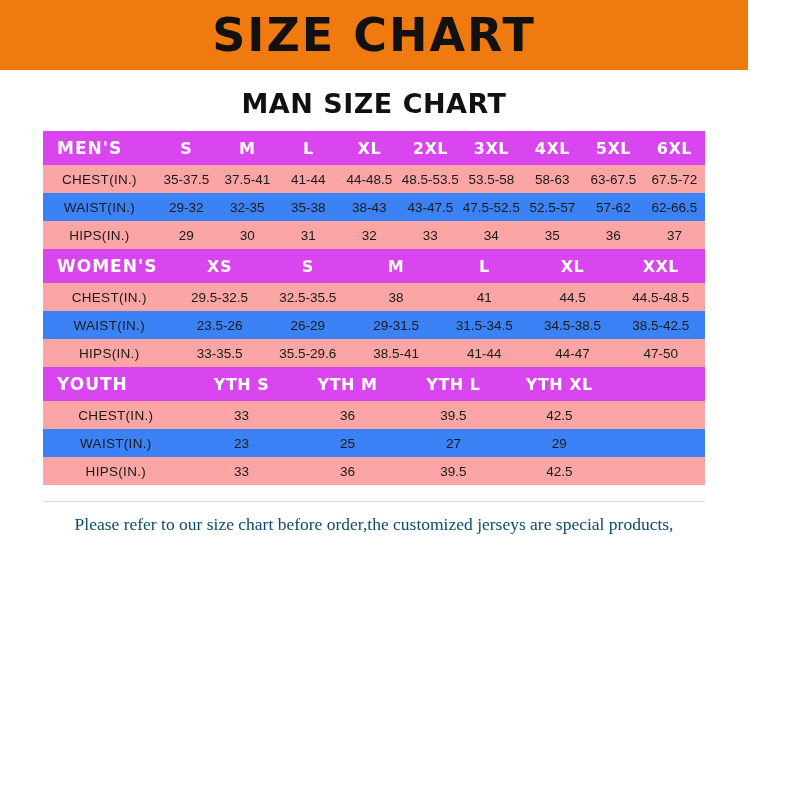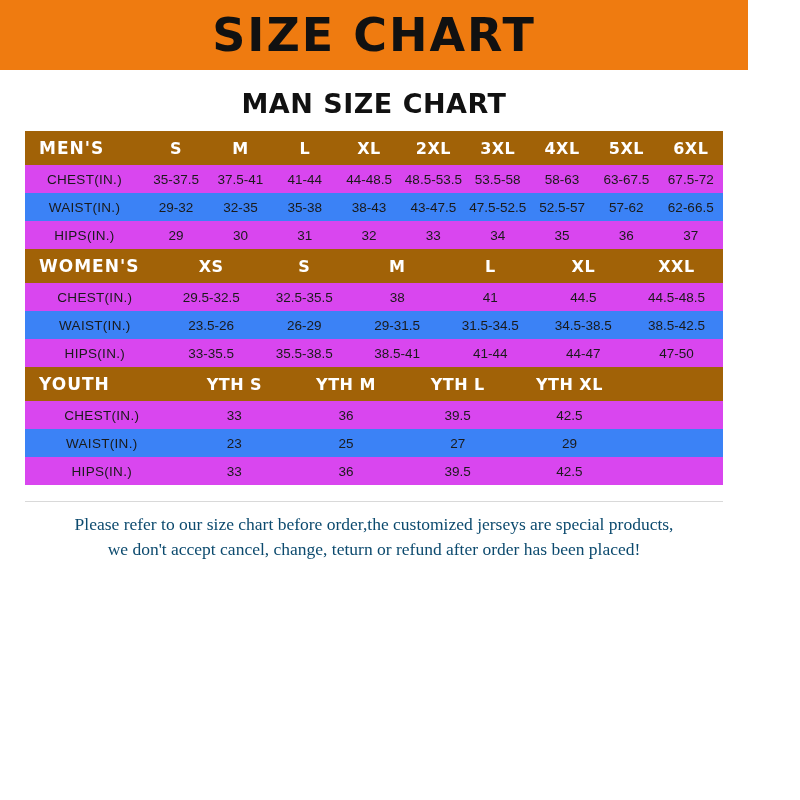--- a/index.html
+++ b/index.html
@@ -30,21 +30,21 @@
   }
   .banner-title {
     font-family: "DejaVu Sans", sans-serif;
     font-weight: bold;
     font-size: 46px;
     letter-spacing: 2px;
     color: #111111;
     line-height: 1;
   }
   .body-wrap {
-    padding: 0 25px;
+    padding: 0 43px;
     box-sizing: border-box;
   }
   .section-title {
     text-align: center;
     font-family: "DejaVu Sans", sans-serif;
     font-weight: bold;
     font-size: 27px;
     color: #111111;
     letter-spacing: 0.5px;
   }
@@ -55,21 +55,21 @@
   table.chart {
     width: 100%;
     border-collapse: collapse;
     table-layout: fixed;
   }
   table.chart td, table.chart th {
     padding: 0;
     margin: 0;
   }
   .hdr-row {
-    background: #a16207;
+    background: #d946ef;
     color: #ffffff;
   }
   .hdr-row th {
     height: 34px;
     font-family: "DejaVu Sans", sans-serif;
     font-weight: bold;
     font-size: 16px;
     text-align: center;
     vertical-align: middle;
     letter-spacing: 0.5px;
@@ -87,21 +87,21 @@
     font-family: "Liberation Sans", sans-serif;
     font-size: 13.5px;
     color: #1a1a1a;
   }
   .data-row td.label-cell {
     text-align: center;
     font-size: 13.5px;
     letter-spacing: 0.3px;
     color: #1a1a1a;
   }
-  .row-light { background: #d946ef; }
+  .row-light { background: #fca5a5; }
   .row-dark  { background: #3b82f6; }
 
   .footer-note {
     margin-top: 16px;
     border-top: 1px solid #d9d9d9;
     padding-top: 10px;
     text-align: center;
     color: #0c4a6e;
     font-family: "Liberation Serif", serif;
     font-size: 17.5px;
@@ -224,21 +224,21 @@
           <td>23.5-26</td>
           <td>26-29</td>
           <td>29-31.5</td>
           <td>31.5-34.5</td>
           <td>34.5-38.5</td>
           <td>38.5-42.5</td>
         </tr>
         <tr class="data-row row-light">
           <td class="label-cell">HIPS(IN.)</td>
           <td>33-35.5</td>
-          <td>35.5-38.5</td>
+          <td>35.5-29.6</td>
           <td>38.5-41</td>
           <td>41-44</td>
           <td>44-47</td>
           <td>47-50</td>
         </tr>
       </tbody>
     </table>
 
     <table class="chart">
       <colgroup>
@@ -282,17 +282,16 @@
           <td>36</td>
           <td>39.5</td>
           <td>42.5</td>
           <td></td>
         </tr>
       </tbody>
     </table>
 
     <div class="footer-note">
       <div>Please refer to our size chart before order,the customized jerseys are special products,</div>
-      <div>we don't accept cancel, change, teturn or refund after order has been placed!</div>
     </div>
 
   </div>
 </div>
 
 </body></html>

